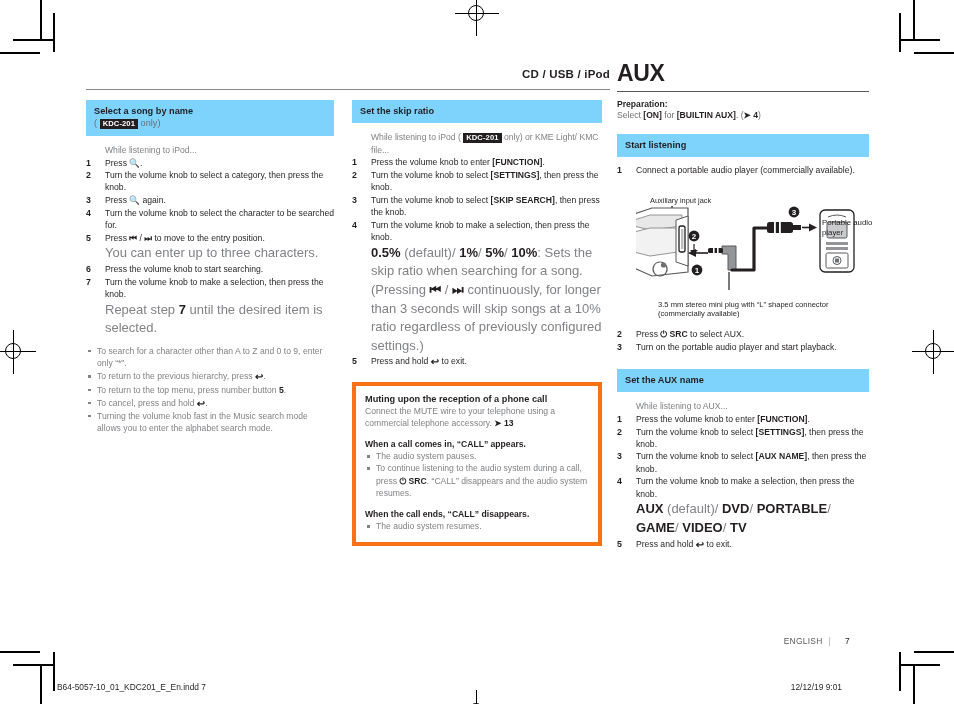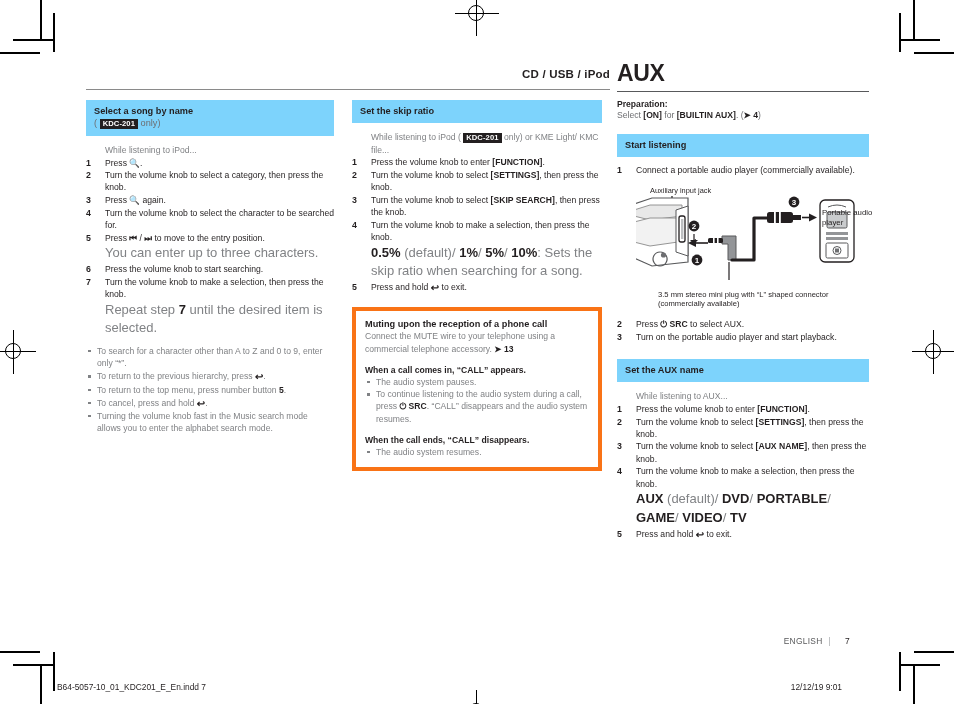--- a/index.html
+++ b/index.html
@@ -170,21 +170,21 @@
   }
   .boxnote p {
     font-size: 8.6px; color: #808285; line-height: 1.42; margin: 0;
   }
   .boxnote p.bold-line { color: #231f20; font-weight: bold; margin-top: 9px; }
   .boxnote b, .boxnote strong { color: #231f20; }
   .boxnote ul { margin: 0; padding: 0; list-style: none; }
   .boxnote .bul { margin-bottom: 0; }
 
   
-  .figure { margin: 9px 0 9px 19px; position: relative; }
+  .figure { margin: 19px 0 9px 19px; position: relative; }
   .figcap-top {
     font-size: 7.4px; color: #231f20; margin: 0 0 1px 14px;
   }
   .figcap-bot {
     font-size: 7.6px; color: #231f20; margin: 2px 0 0 22px; line-height: 1.3;
   }
 
   
   .footer-lang {
     position: absolute; right: 104px; bottom: 58px;
@@ -295,20 +295,21 @@
       <div style="height:8px"></div>
 
       <div class="lead"><span>While listening to iPod ( </span><span class="badge">KDC-201</span><span> only) or KME Light/ KMC file...</span></div>
 
       <ul class="steps">
         <li class="step"><span class="num">1</span>Press the volume knob to enter <b>[FUNCTION]</b>.</li>
         <li class="step"><span class="num">2</span>Turn the volume knob to select <b>[SETTINGS]</b>, then press the knob.</li>
         <li class="step"><span class="num">3</span>Turn the volume knob to select <b>[SKIP SEARCH]</b>, then press the knob.</li>
         <li class="step"><span class="num">4</span>Turn the volume knob to make a selection, then press the knob.</li>
         <li class="note"><b>0.5%</b> (default)/ <b>1%</b>/ <b>5%</b>/ <b>10%</b><span>: Sets the skip ratio when searching for a song.</span></li>
+        <li class="note">(Pressing <span class="bk nowrap">⏮</span> / <span class="bk nowrap">⏭</span> continuously, for longer than 3 seconds will skip songs at a 10% ratio regardless of previously configured settings.)</li>
         <li class="step"><span class="num">5</span>Press and hold <span class="ret bk">↩</span> to exit.</li>
       </ul>
 
       <div class="boxnote">
         <h4>Muting upon the reception of a phone call</h4>
         <p>Connect the MUTE wire to your telephone using a commercial telephone accessory. <b><span>➤</span> <span>13</span></b></p>
         <p class="bold-line">When a call comes in, “CALL” appears.</p>
         <ul>
           <li class="bul">The audio system pauses.</li>
           <li class="bul">To continue listening to the audio system during a call, press <b><span>⏻</span> SRC</b>. “CALL” disappears and the audio system resumes.</li>

